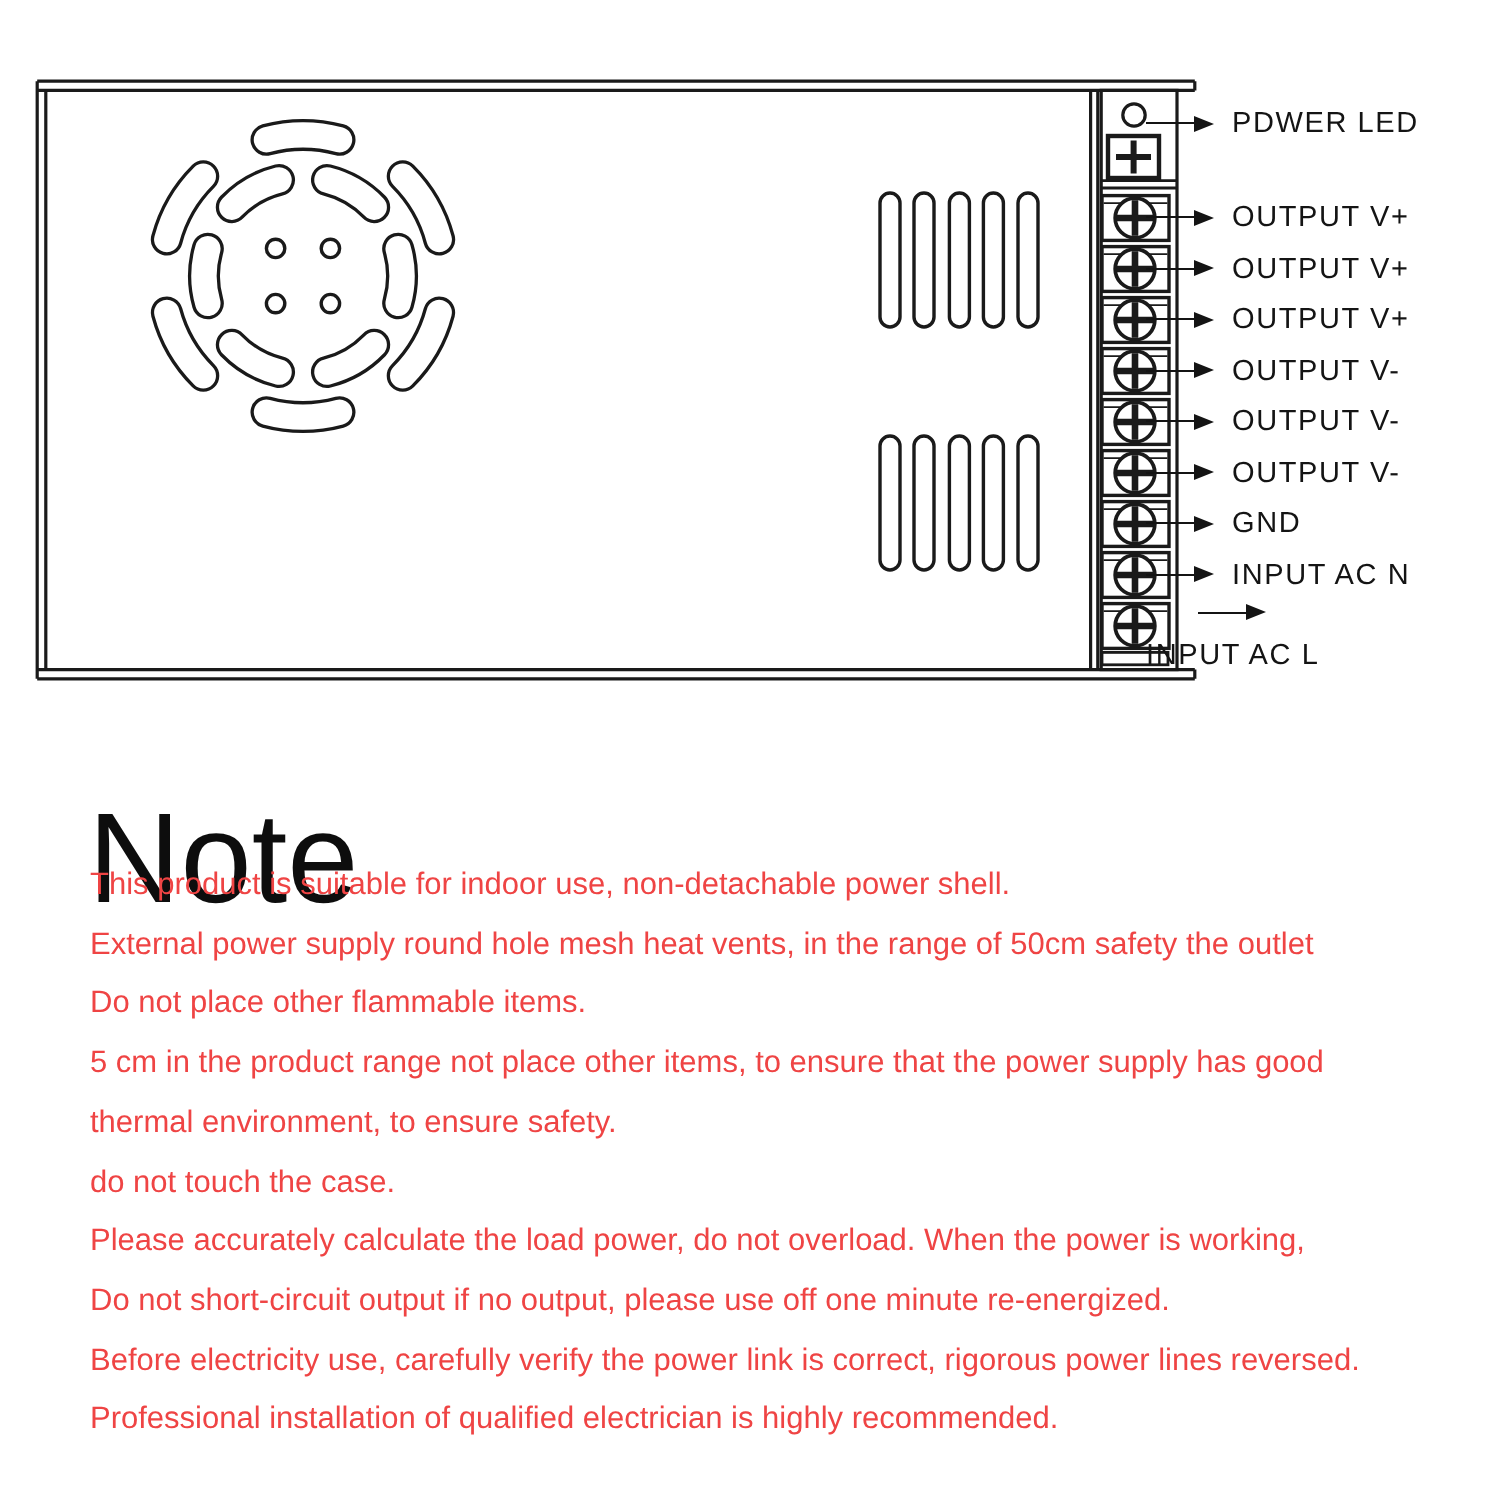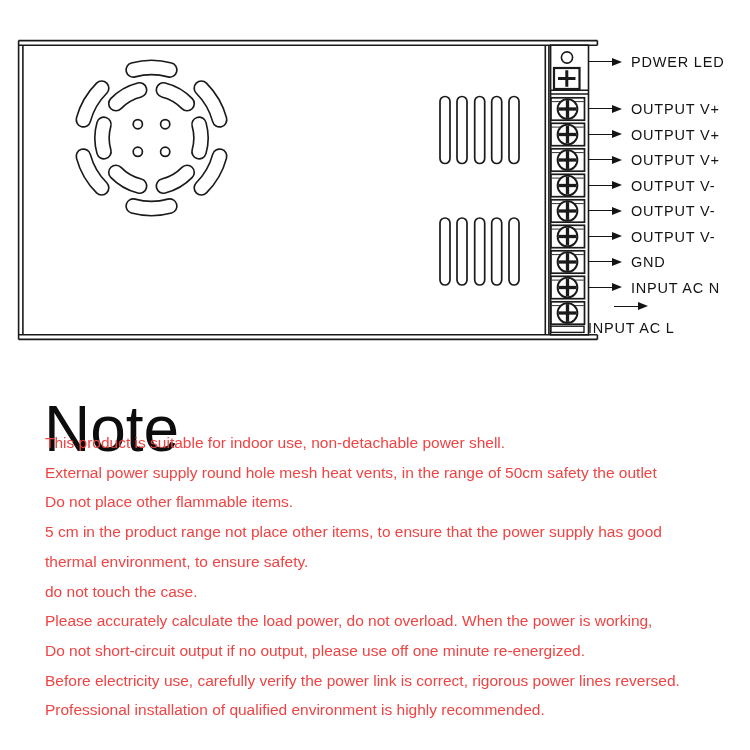--- a/index.html
+++ b/index.html
@@ -4,21 +4,21 @@
 <style>
   html,body{margin:0;padding:0;background:#fff;}
   #screen{
     position:relative;width:750px;height:750px;background:#fff;overflow:hidden;
     font-family:"Liberation Sans",sans-serif;color:#1a1a1a;
   }
   #diagram{position:absolute;left:0;top:0;width:750px;height:360px;}
   #diagram svg{position:absolute;left:0;top:0;}
   #callouts{position:absolute;left:0;top:0;width:750px;height:360px;}
   .callout{
-    position:absolute;left:588px;display:flex;align-items:center;height:22px;gap:9px;
+    position:absolute;left:573px;display:flex;align-items:center;height:22px;gap:9px;
   }
   .arrow{position:relative;width:34px;height:9px;flex:0 0 auto;}
   .arrow::before{
     content:"";position:absolute;left:0;top:3.6px;width:25px;height:0;
     border-top:1.8px solid #141414;
   }
   .arrow::after{
     content:"";position:absolute;right:0;top:0;width:0;height:0;
     border-left:10px solid #141414;border-top:4.5px solid transparent;border-bottom:4.5px solid transparent;
   }
@@ -200,16 +200,16 @@
   <div id="note-lines">
       <div class="note-line">This product is suitable for indoor use, non-detachable power shell.</div>
       <div class="note-line">External power supply round hole mesh heat vents, in the range of 50cm safety the outlet</div>
       <div class="note-line">Do not place other flammable items.</div>
       <div class="note-line">5 cm in the product range not place other items, to ensure that the power supply has good</div>
       <div class="note-line">thermal environment, to ensure safety.</div>
       <div class="note-line">do not touch the case.</div>
       <div class="note-line">Please accurately calculate the load power, do not overload. When the power is working,</div>
       <div class="note-line">Do not short-circuit output if no output, please use off one minute re-energized.</div>
       <div class="note-line">Before electricity use, carefully verify the power link is correct, rigorous power lines reversed.</div>
-      <div class="note-line">Professional installation of qualified environment is highly recommended.</div>
+      <div class="note-line">Professional installation of qualified electrician is highly recommended.</div>
     </div>
 
 </div>
 
 </body></html>

